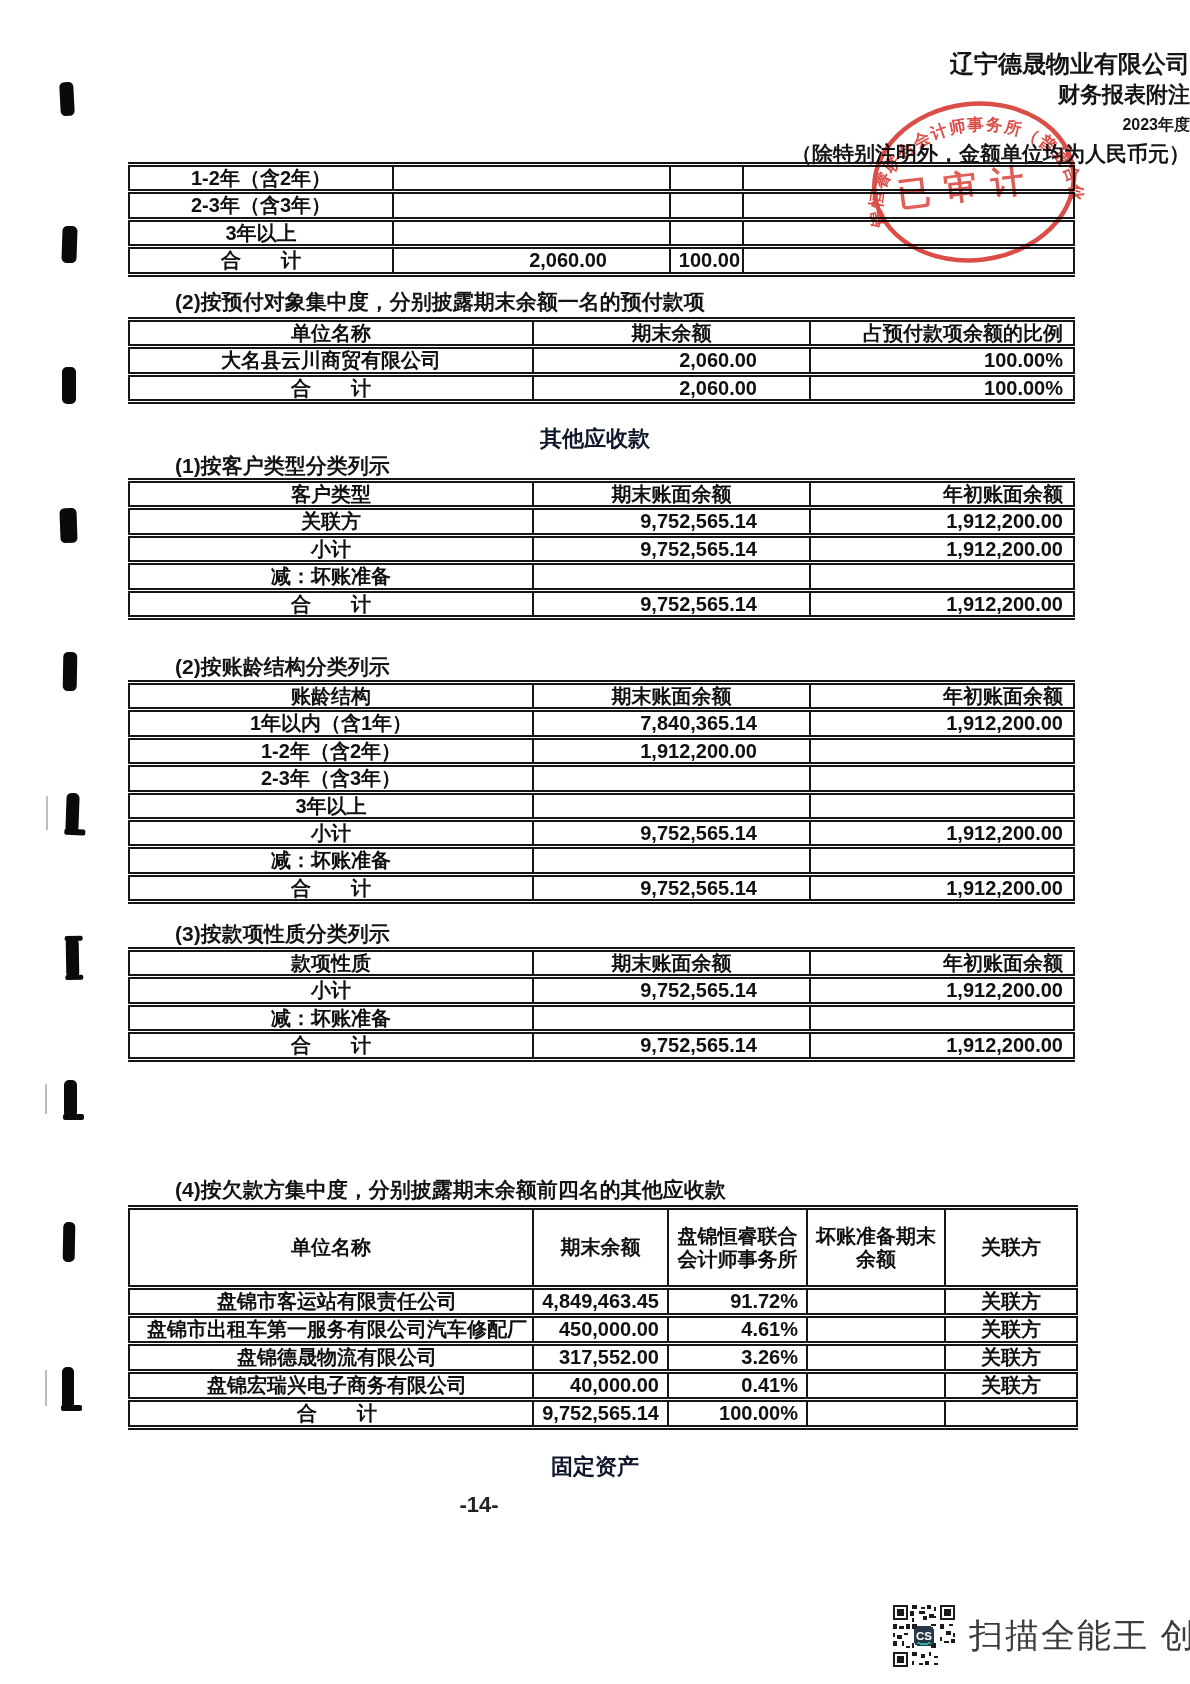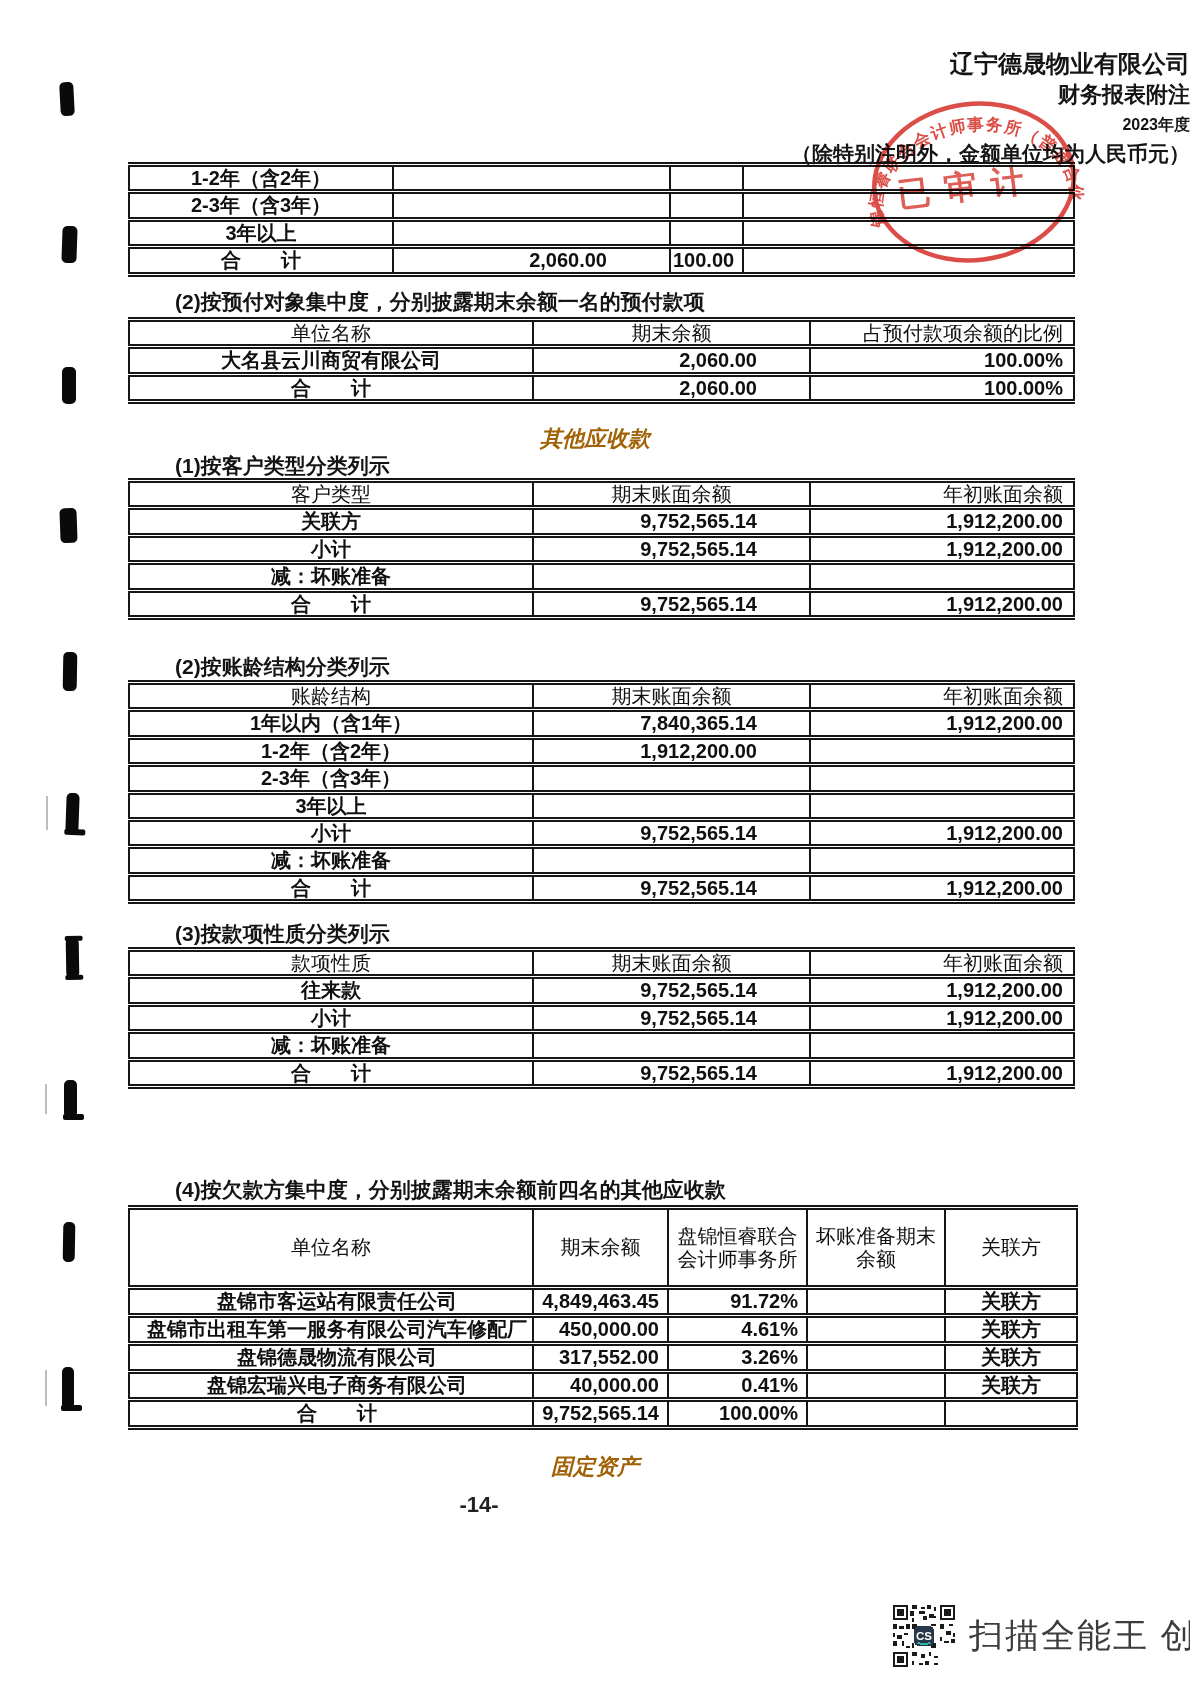--- a/index.html
+++ b/index.html
@@ -10,37 +10,37 @@
   }
   
   .doc-header{position:absolute;left:0;top:48px;width:100%;text-align:right;}
   .doc-header div{font-weight:700;color:#151515;}
   .h-company{font-size:24px;line-height:32px;}
   .h-title{font-size:22px;line-height:30px;}
   .h-year{font-size:16px;line-height:30px;}
   .h-note{font-size:21px;line-height:28px;}
   
   .sec-title{position:absolute;left:175px;font-size:21px;font-weight:700;color:#141414;white-space:nowrap;}
-  .center-head{position:absolute;left:0;width:1190px;text-align:center;font-size:22px;font-weight:700;color:#a16207;font-style:italic;}
+  .center-head{position:absolute;left:0;width:1190px;text-align:center;font-size:22px;font-weight:700;color:#0f172a;}
   .page-num{position:absolute;left:0;top:1492px;width:958px;text-align:center;font-size:22px;font-weight:600;color:#222;}
   
   .tblwrap{position:absolute;}
   table.t{border-collapse:collapse;table-layout:fixed;width:100%;}
   table.t th,table.t td{
     border-left:2px solid #161616;border-right:2px solid #161616;
     border-top:5px double #161616;border-bottom:5px double #161616;
     font-size:20px;font-weight:600;color:#101010;
     padding:0 4px;line-height:1.12;overflow:hidden;white-space:nowrap;vertical-align:middle;
   }
-  table.t th{font-weight:400;text-align:center;white-space:normal;}
+  table.t th{font-weight:700;text-align:center;white-space:normal;}
   
   .t-top tr{height:25px;}
   .t-top td:nth-child(1){text-align:center;}
   .t-top td:nth-child(2){text-align:right;padding-right:62px;}
-  .t-top td:nth-child(3){text-align:left;padding:0 2px;}
+  .t-top td:nth-child(3){text-align:right;padding:0 2px;}
   
   .t3 td:nth-child(1){text-align:center;}
   .t3 td:nth-child(2){text-align:right;padding-right:52px;}
   .t3 td:nth-child(3),.t3 th:nth-child(3){text-align:right;padding-right:10px;}
   .t-pre tr{height:26px;}
   .t-cust tr{height:24px;}
   .t-age tr{height:26px;margin-top:24px;}
   .t-nat tr{height:26px;}
   
   .t-conc thead tr{height:80px;}
@@ -262,25 +262,20 @@
           <col>
         </colgroup>
       <thead>
         <tr>
           <th>款项性质</th>
           <th>期末账面余额</th>
           <th>年初账面余额</th>
         </tr>
       </thead>
       <tbody>
-          <tr>
-            <td>往来款</td>
-            <td>9,752,565.14</td>
-            <td>1,912,200.00</td>
-          </tr>
           <tr>
             <td>小计</td>
             <td>9,752,565.14</td>
             <td>1,912,200.00</td>
           </tr>
           <tr>
             <td>减：坏账准备</td>
             <td></td>
             <td></td>
           </tr>

